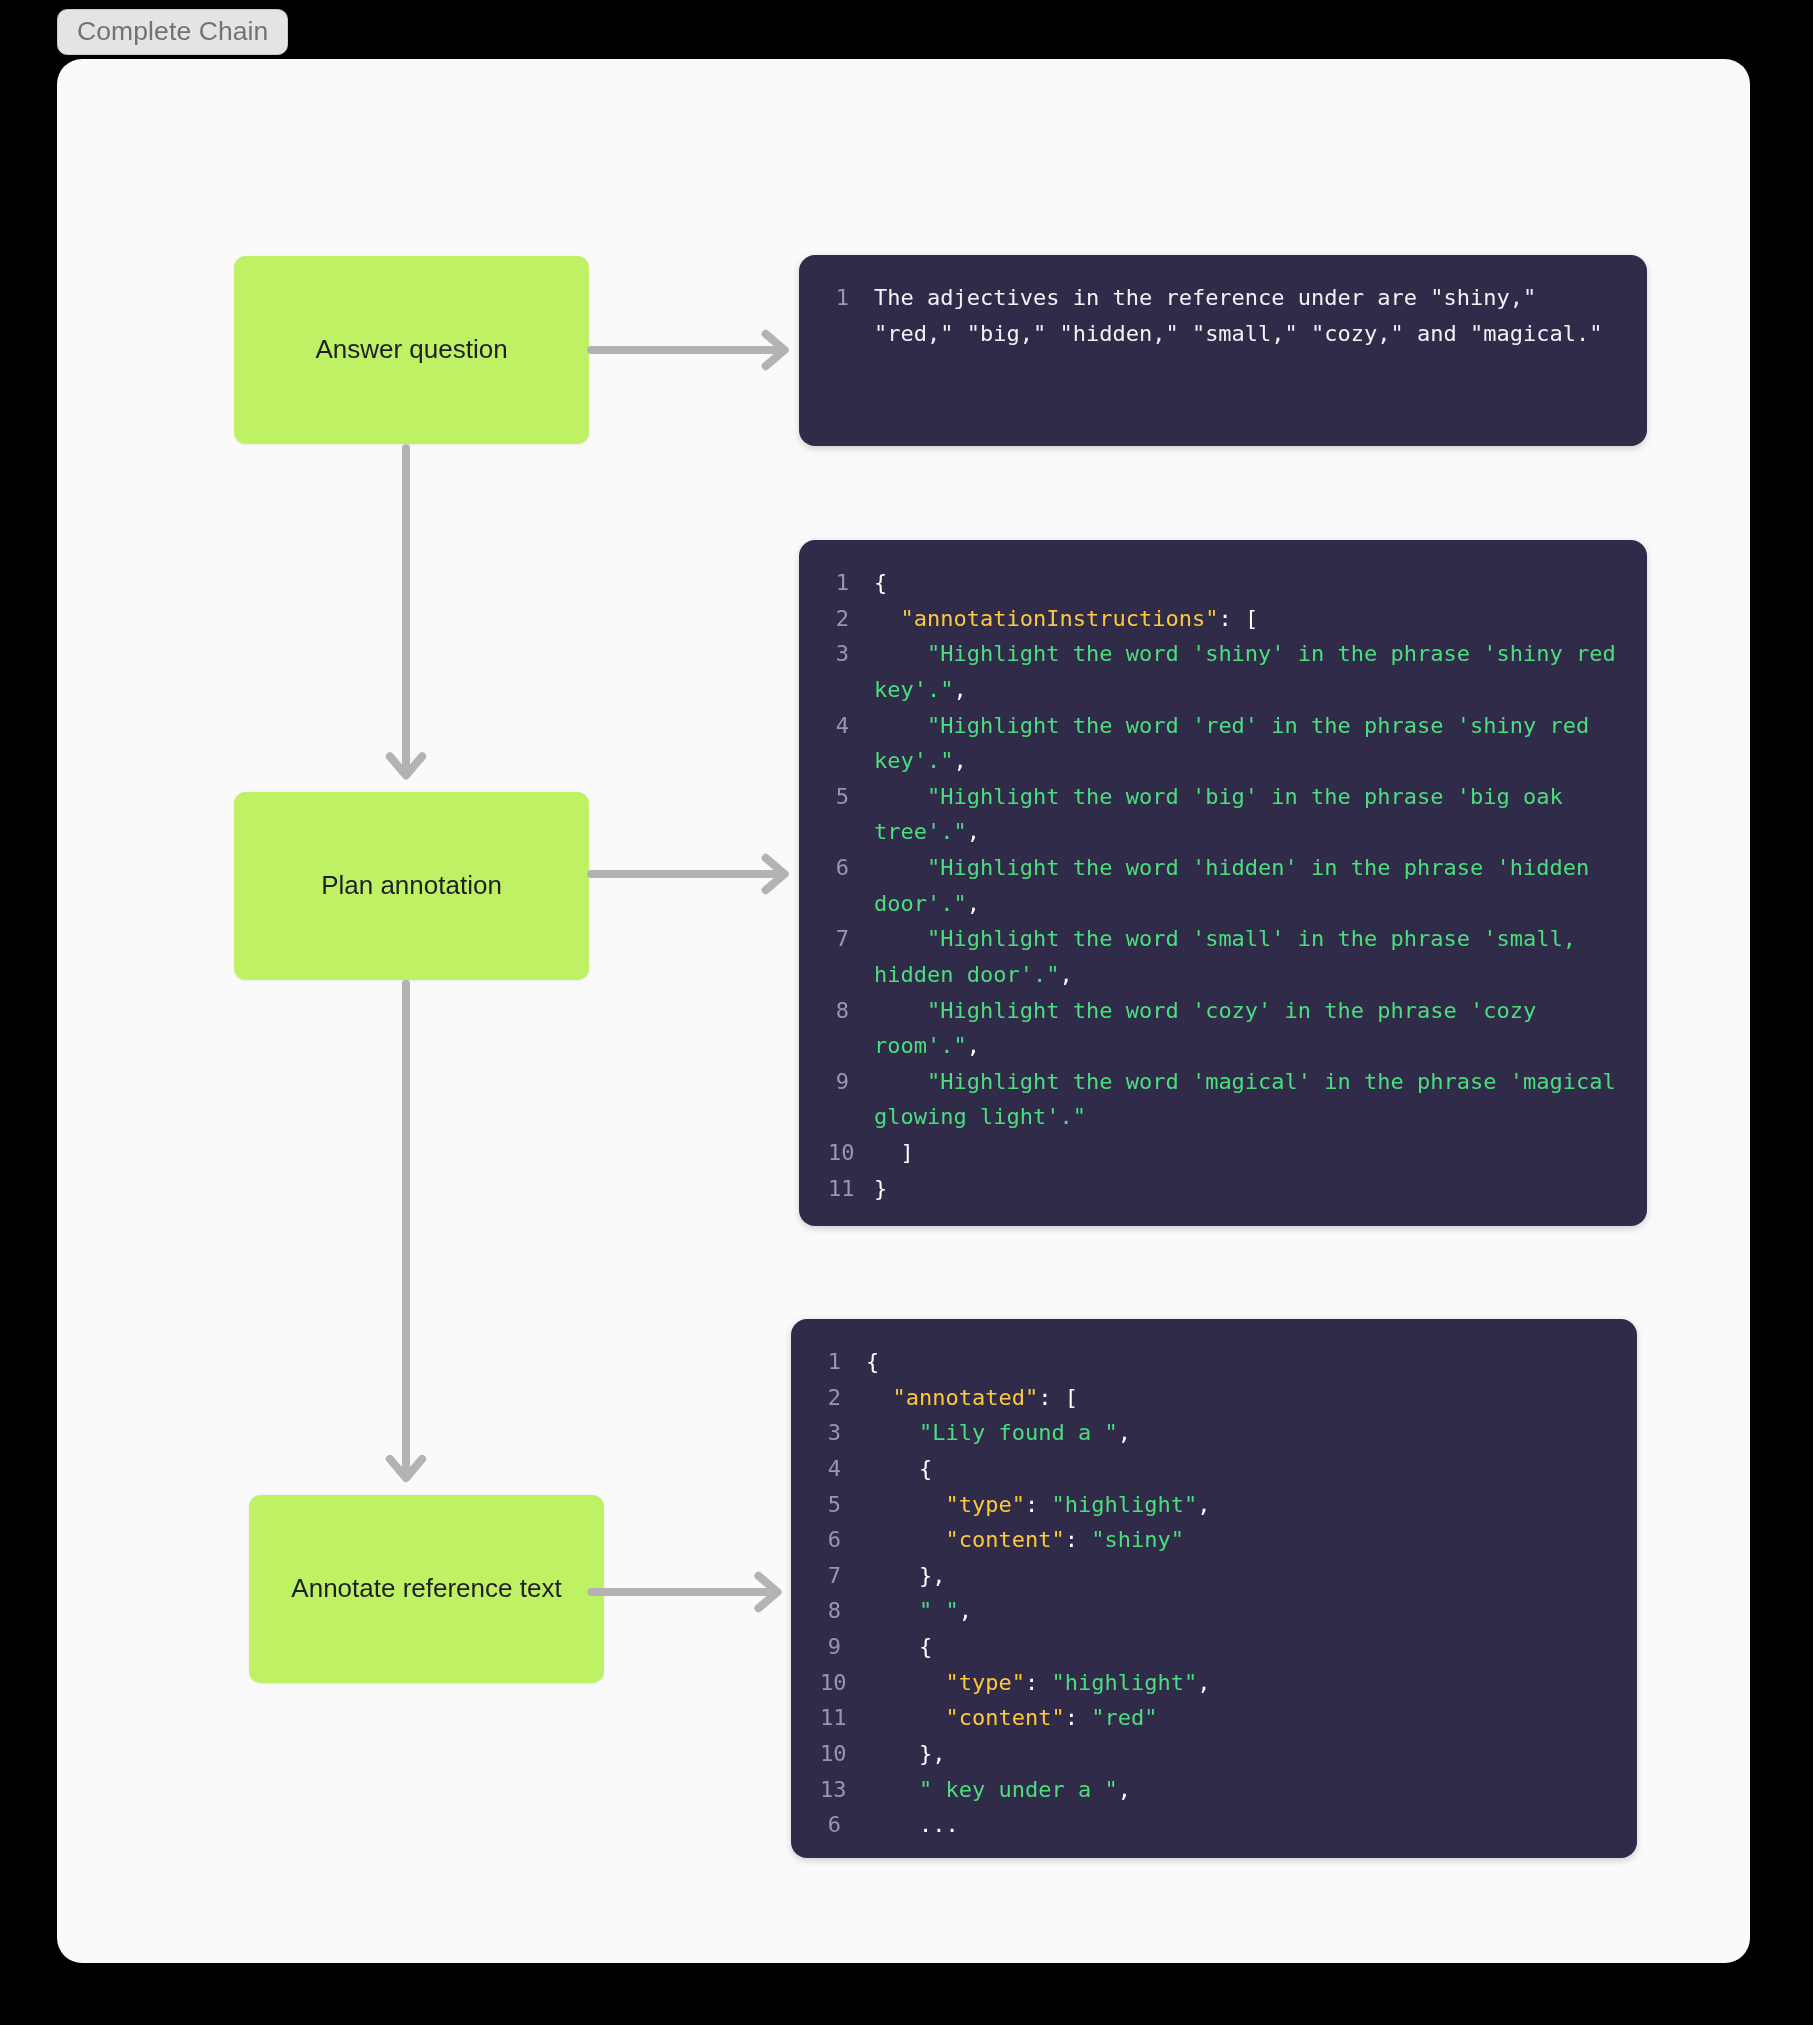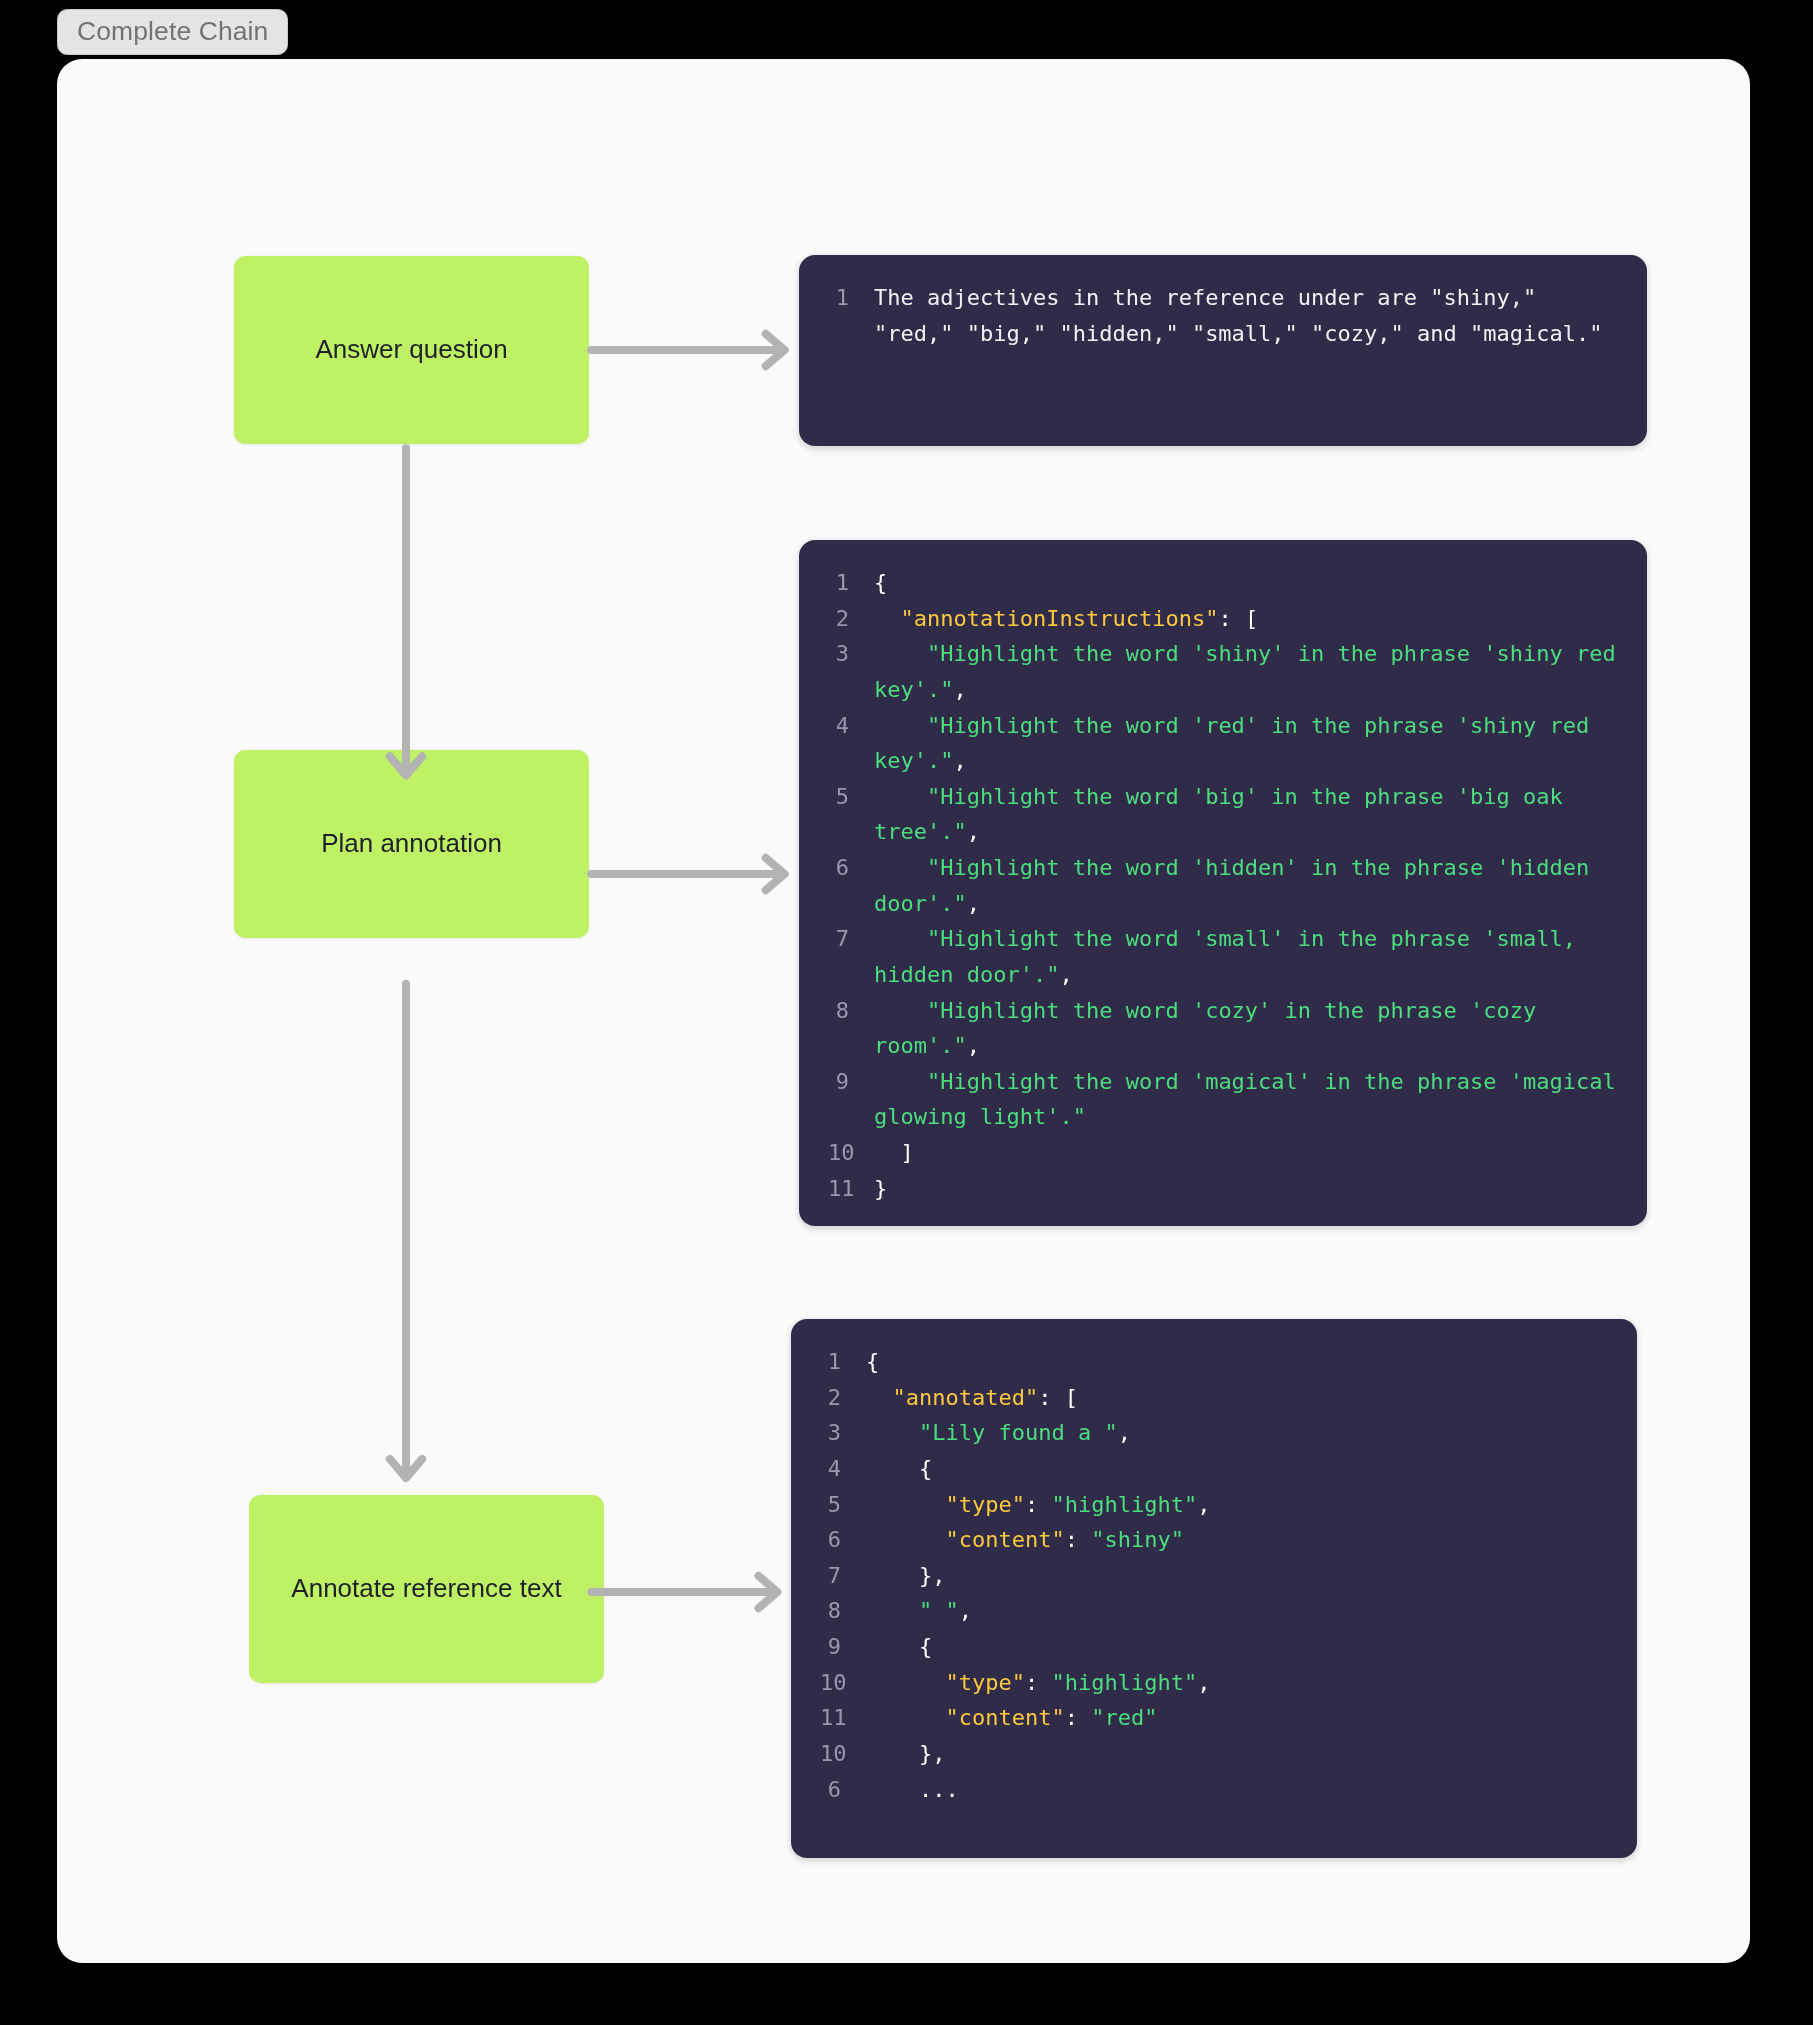--- a/index.html
+++ b/index.html
@@ -61,21 +61,21 @@
     align-items: center;
     justify-content: center;
     text-align: center;
     color: #1f1f28;
     font-size: 26px;
     line-height: 1.3;
     padding: 0 14.7px;
     box-shadow: 0 0.7px 2.2px rgba(0,0,0,0.07);
   }
   .node-1 { left: 177px; top: 197px;  width: 355px; height: 188px; }
-  .node-2 { left: 177px; top: 691px;  width: 355px; height: 188px; }
+  .node-2 { left: 177px; top: 733px;  width: 355px; height: 188px; }
   .node-3 { left: 192px; top: 1436px; width: 355px; height: 188px; }
 
   
   .arrow { position: absolute; }
   .arrow svg { display: block; overflow: visible; }
 
   .arrow-h1 { left: 531px; top: 269px;  }
   .arrow-h2 { left: 531px; top: 793px; }
   .arrow-h3 { left: 531px; top: 1511px; }
   .arrow-v1 { left: 327px; top: 386px;  }
@@ -198,18 +198,19 @@
         <div class="code-line"><span class="ln">3</span><span class="code-text"><span class="t-str">    "Lily found a "</span><span class="t-punc">,</span></span></div>
         <div class="code-line"><span class="ln">4</span><span class="code-text"><span class="t-punc">    {</span></span></div>
         <div class="code-line"><span class="ln">5</span><span class="code-text"><span class="t-key">      "type"</span><span class="t-punc">: </span><span class="t-str">"highlight"</span><span class="t-punc">,</span></span></div>
         <div class="code-line"><span class="ln">6</span><span class="code-text"><span class="t-key">      "content"</span><span class="t-punc">: </span><span class="t-str">"shiny"</span></span></div>
         <div class="code-line"><span class="ln">7</span><span class="code-text"><span class="t-punc">    },</span></span></div>
         <div class="code-line"><span class="ln">8</span><span class="code-text"><span class="t-str">    " "</span><span class="t-punc">,</span></span></div>
         <div class="code-line"><span class="ln">9</span><span class="code-text"><span class="t-punc">    {</span></span></div>
         <div class="code-line"><span class="ln">10</span><span class="code-text"><span class="t-key">      "type"</span><span class="t-punc">: </span><span class="t-str">"highlight"</span><span class="t-punc">,</span></span></div>
         <div class="code-line"><span class="ln">11</span><span class="code-text"><span class="t-key">      "content"</span><span class="t-punc">: </span><span class="t-str">"red"</span></span></div>
         <div class="code-line"><span class="ln">10</span><span class="code-text"><span class="t-punc">    },</span></span></div>
+        <div class="code-line"><span class="ln">13</span><span class="code-text"><span class="t-str">    " key under a "</span><span class="t-punc">,</span></span></div>
         <div class="code-line"><span class="ln">6</span><span class="code-text"><span class="t-punc">    ...</span></span></div>
       </div>
 
   </div>
 </div>
 
 
 </body></html>

